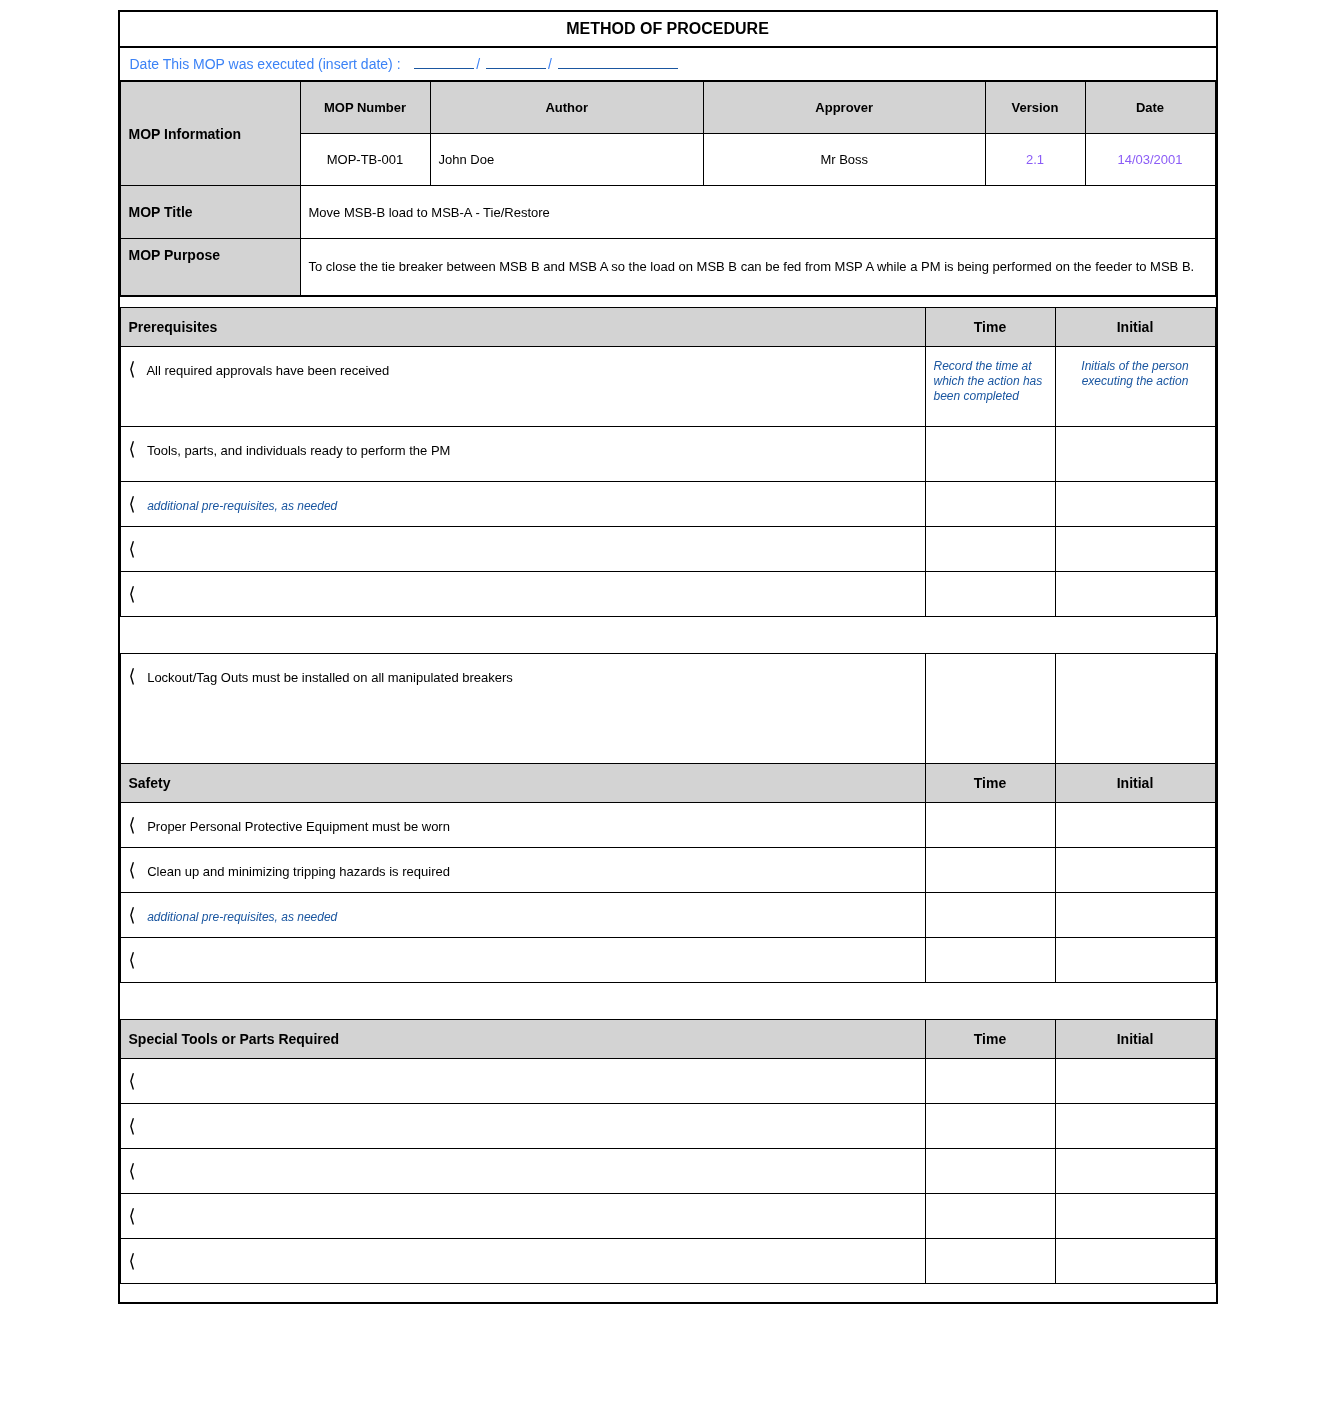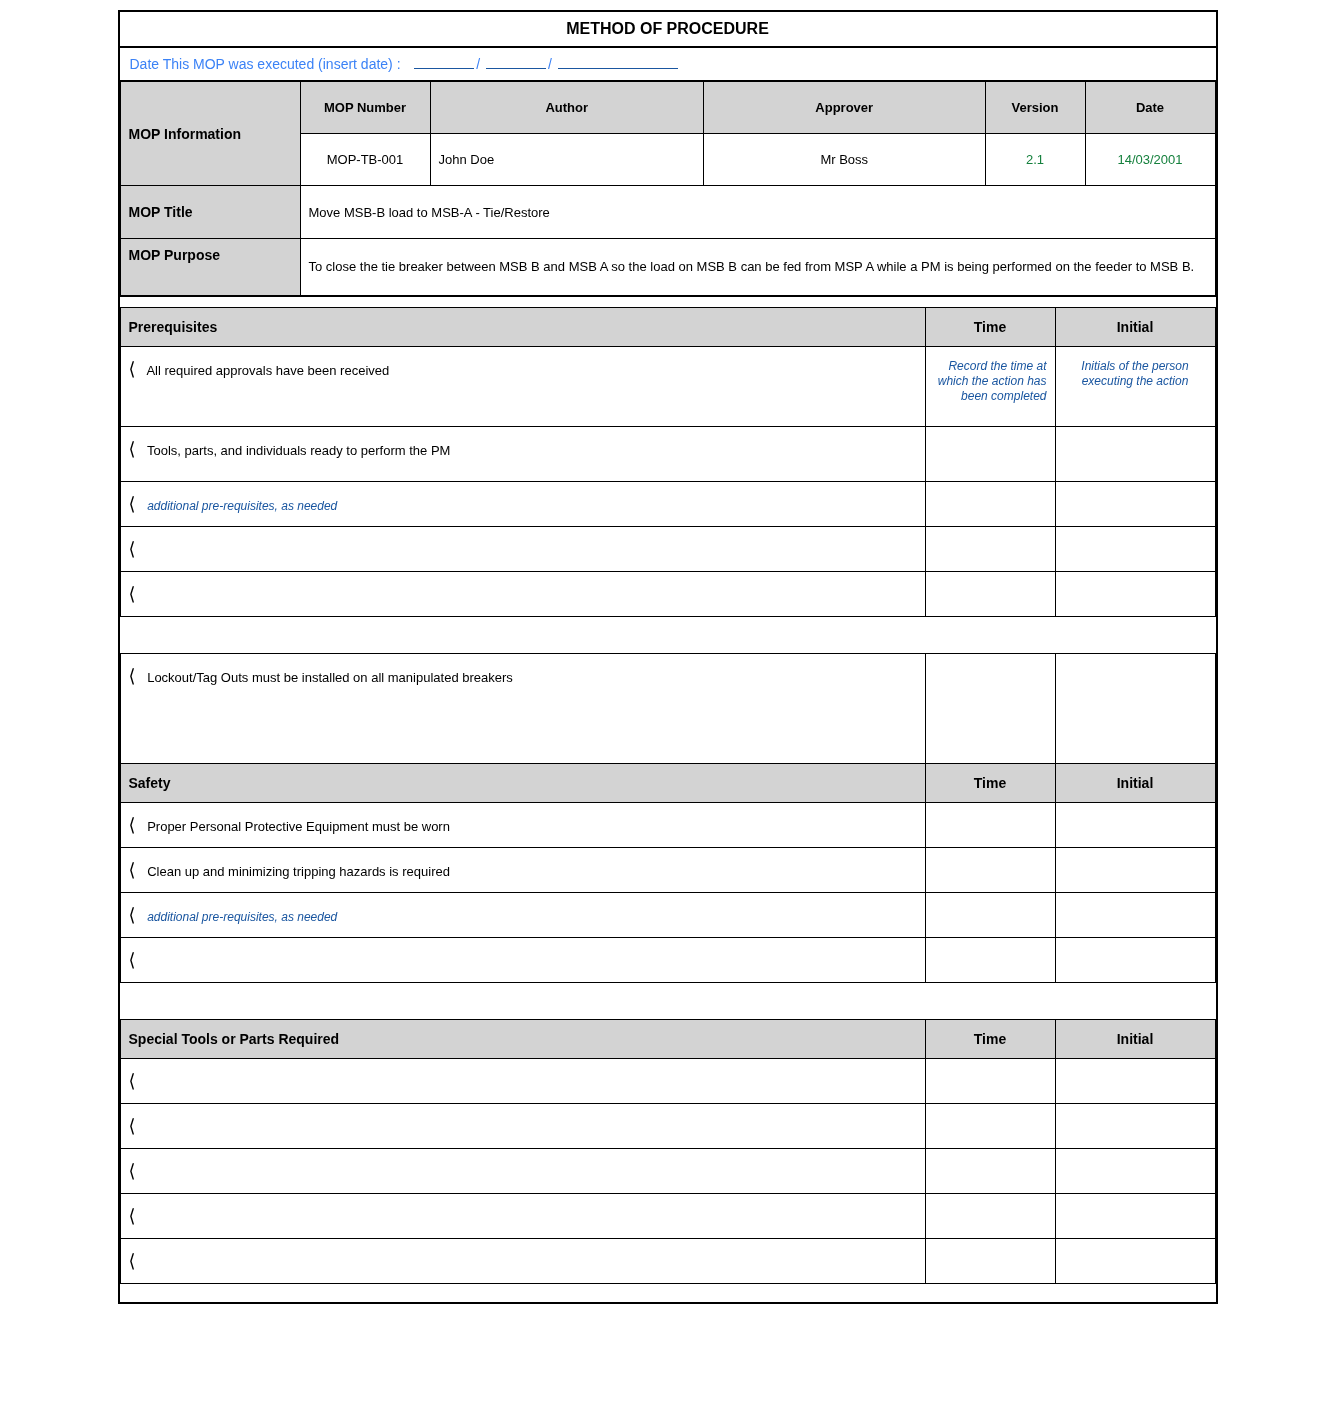--- a/index.html
+++ b/index.html
@@ -69,36 +69,36 @@
       vertical-align: top;
     }
     .section-header {
       background: #d3d3d3;
       font-weight: bold;
       font-size: 14px;
       vertical-align: middle;
     }
     .col-time {
       width: 130px;
-      text-align: right;
+      text-align: left;
     }
     .col-initial {
       width: 160px;
       text-align: center;
     }
     .col-main {
       
     }
     .hint-text {
       color: #1a56a0;
       font-style: italic;
       font-size: 12px;
     }
     .red-text {
-      color: #15803d;
+      color: #8b5cf6;
     }
     .row-tall td {
       height: 80px;
     }
     .row-medium td {
       height: 55px;
     }
     .row-short td {
       height: 32px;
     }

